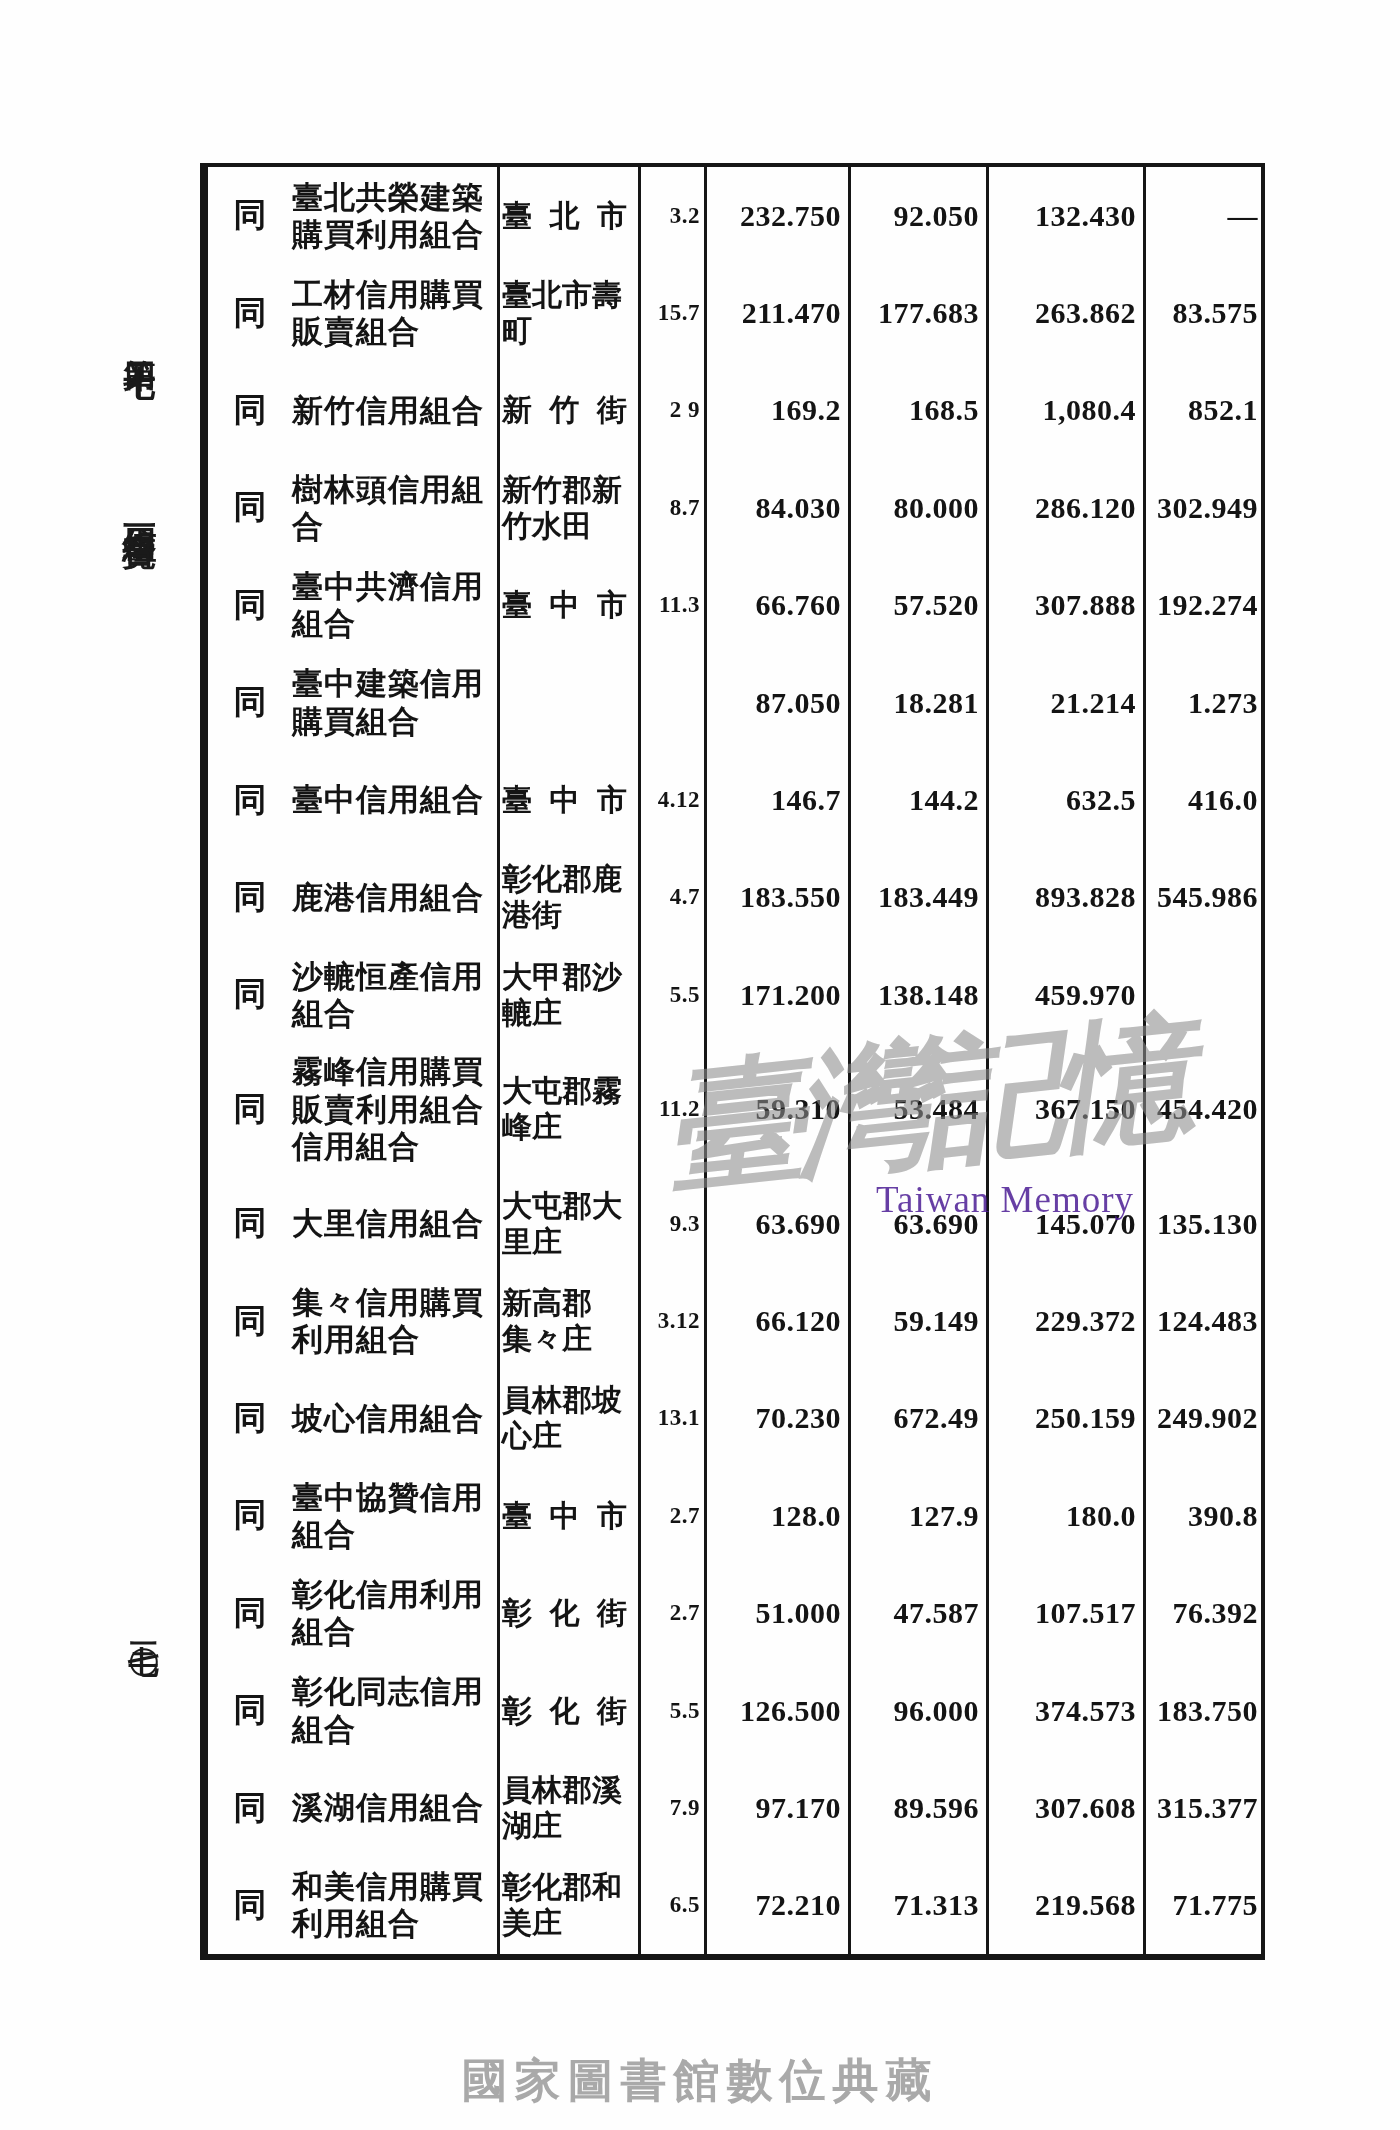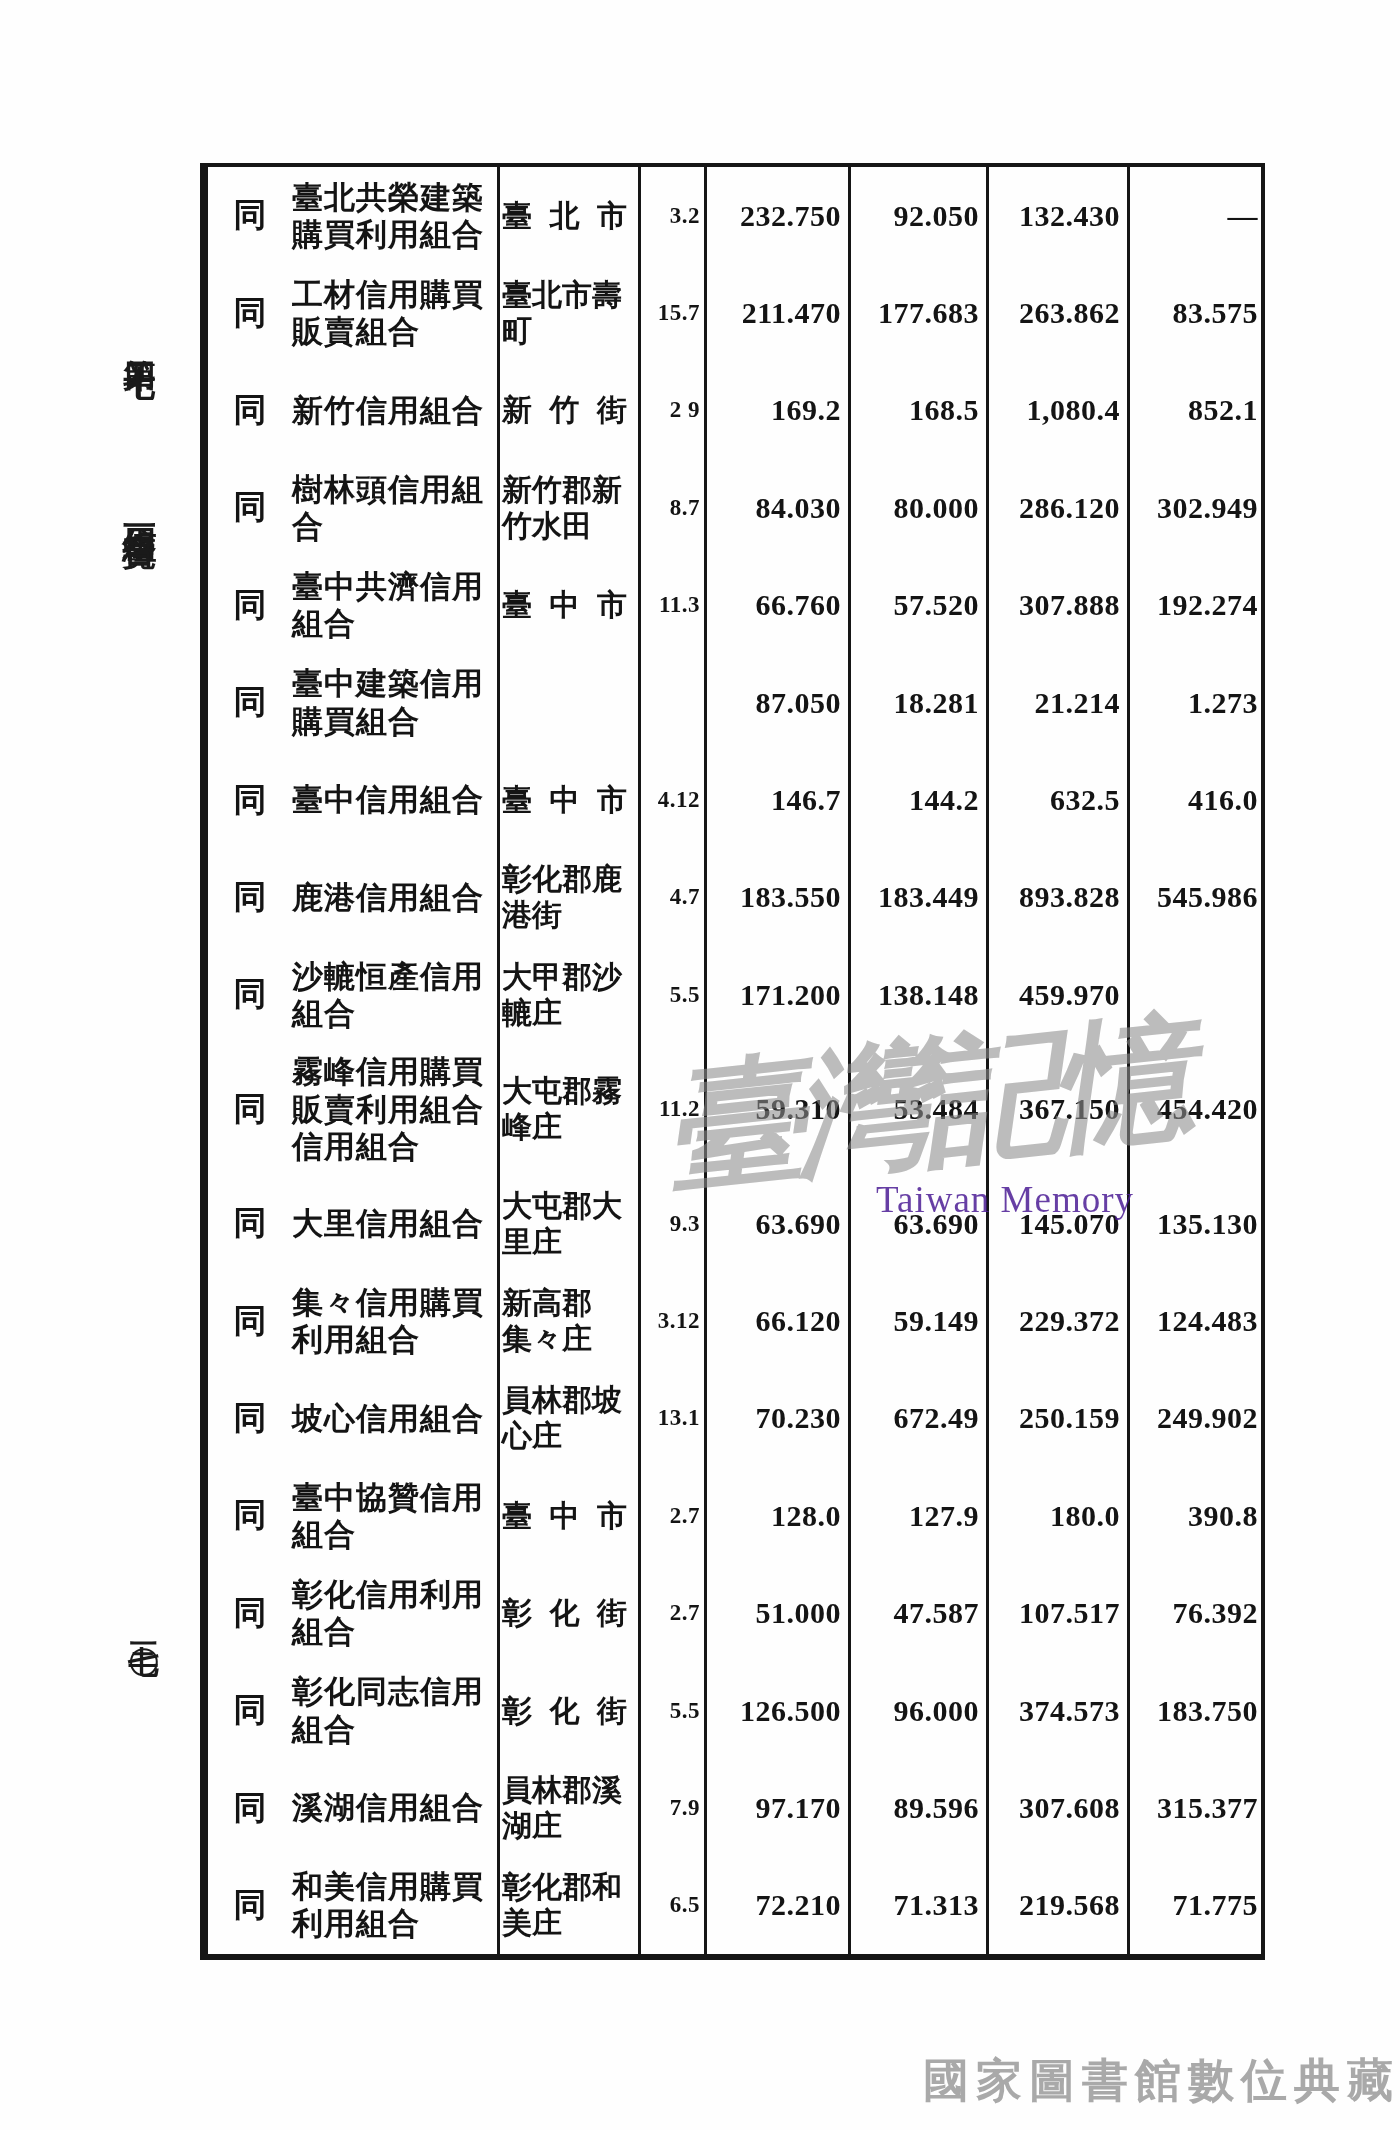--- a/index.html
+++ b/index.html
@@ -31,21 +31,21 @@
   .row.tall{flex:1.35 1 0;}
   .c{
     box-sizing:border-box;border-right:3px solid #161616;
     display:flex;align-items:center;min-width:0;
   }
   .c1{width:292px;}
   .c2{width:141px;padding-left:2px;}
   .c3{width:66px;justify-content:flex-end;padding-right:4px;}
   .c4{width:144px;}
   .c5{width:138px;}
-  .c6{width:141px;}
+  .c6{width:141px;margin-left:16px;}
   .c7{flex:1;border-right:none;}
   .ditto{
     width:84px;display:flex;justify-content:center;align-items:center;
     font-size:33px;font-weight:bold;flex:0 0 auto;
   }
   .name{
     width:205px;font-size:31px;font-weight:bold;line-height:1.2;
     letter-spacing:1px;word-break:break-all;
   }
   .loc{
@@ -66,21 +66,21 @@
     transform:rotate(-6deg);pointer-events:none;white-space:nowrap;z-index:5;
   }
   .wm-latin{
     position:absolute;left:876px;top:1178px;font-size:37px;
     color:#4c1d95;opacity:0.85;pointer-events:none;white-space:nowrap;z-index:5;
     letter-spacing:1px;
   }
 
   
   .footer{
-    position:absolute;left:0;top:2050px;width:1400px;text-align:right;
+    position:absolute;left:0;top:2050px;width:1400px;text-align:center;
     font-size:46px;color:#a9a9a9;letter-spacing:7px;
     font-family:"Liberation Sans","DejaVu Sans",sans-serif;font-weight:bold;
   }
 </style>
 </head>
 <body>
 
 <div class="page">
 
   <div class="vtext side-title-top">第四十七</div>

